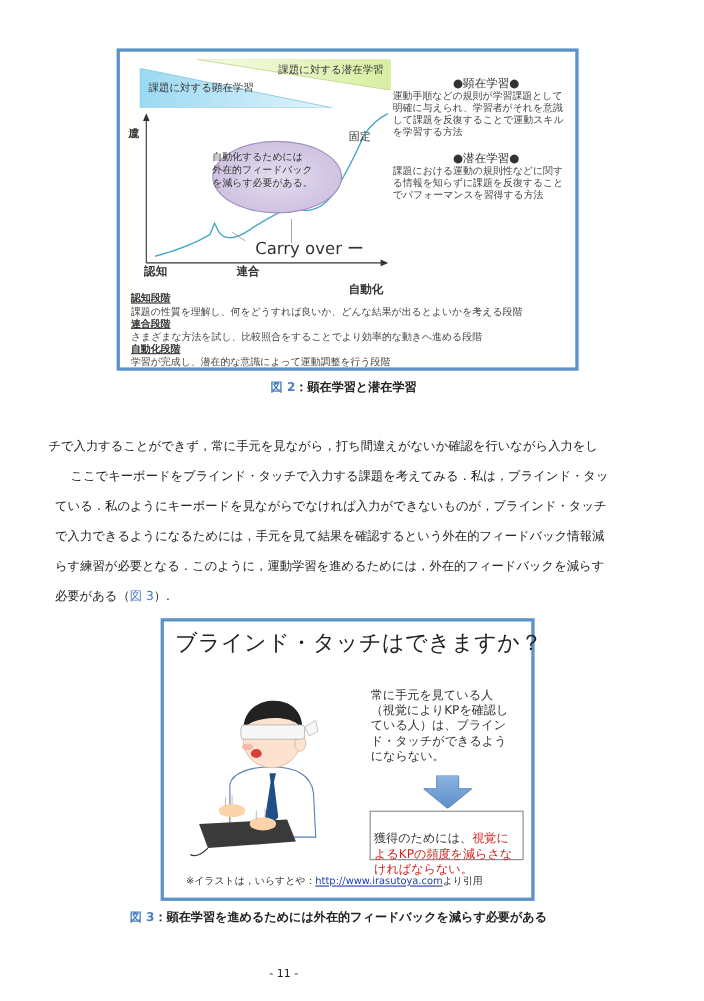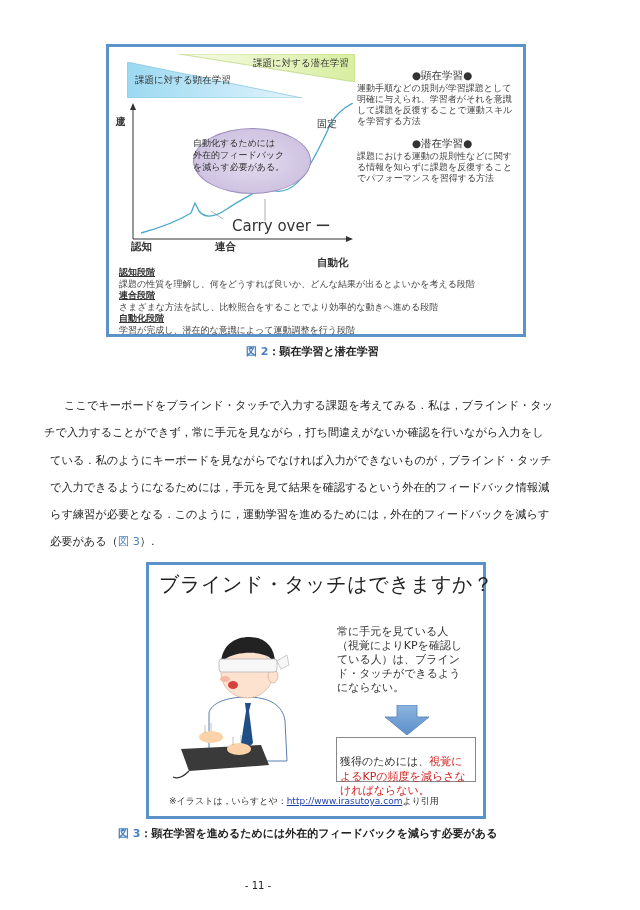--- a/index.html
+++ b/index.html
@@ -135,22 +135,22 @@
     <div class="stage-head">自動化段階</div>
     <div class="stage-body">学習が完成し、潜在的な意識によって運動調整を行う段階</div>
   </div>
 </div>
 
 <div class="abs caption" style="left:246px;top:344px;">
   <span class="fig-ref">図 2</span><span>：顕在学習と潜在学習</span>
 </div>
 
 <div class="abs para">
+  <span class="line" style="margin-left:-6px;">チで入力することができず，常に手元を見ながら，打ち間違えがないか確認を行いながら入力をし</span>
   <span class="line indent">ここでキーボードをブラインド・タッチで入力する課題を考えてみる．私は，ブラインド・タッ</span>
-  <span class="line" style="margin-left:-6px;">チで入力することができず，常に手元を見ながら，打ち間違えがないか確認を行いながら入力をし</span>
   <span class="line">ている．私のようにキーボードを見ながらでなければ入力ができないものが，ブラインド・タッチ</span>
   <span class="line">で入力できるようになるためには，手元を見て結果を確認するという外在的フィードバック情報減</span>
   <span class="line">らす練習が必要となる．このように，運動学習を進めるためには，外在的フィードバックを減らす</span>
   <span class="line"><span>必要がある（</span><span class="ref-link">図 3</span><span>）.</span></span>
 </div>
 
 <div class="abs fig3">
   <div class="abs fig3-title">ブラインド・タッチはできますか？</div>
 
   <svg class="abs" style="left:20px;top:56px;width:150px;height:160px;" viewBox="0 0 150 160">

